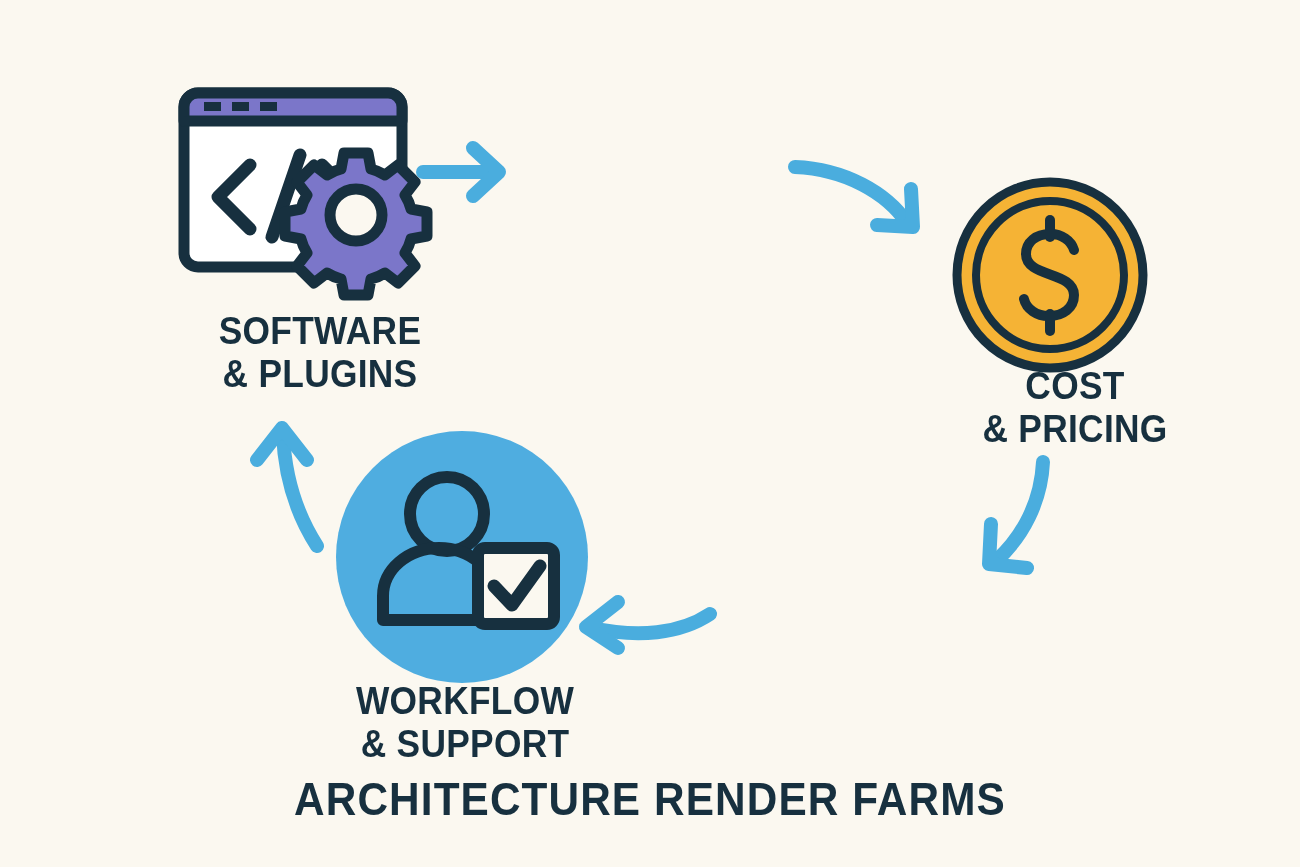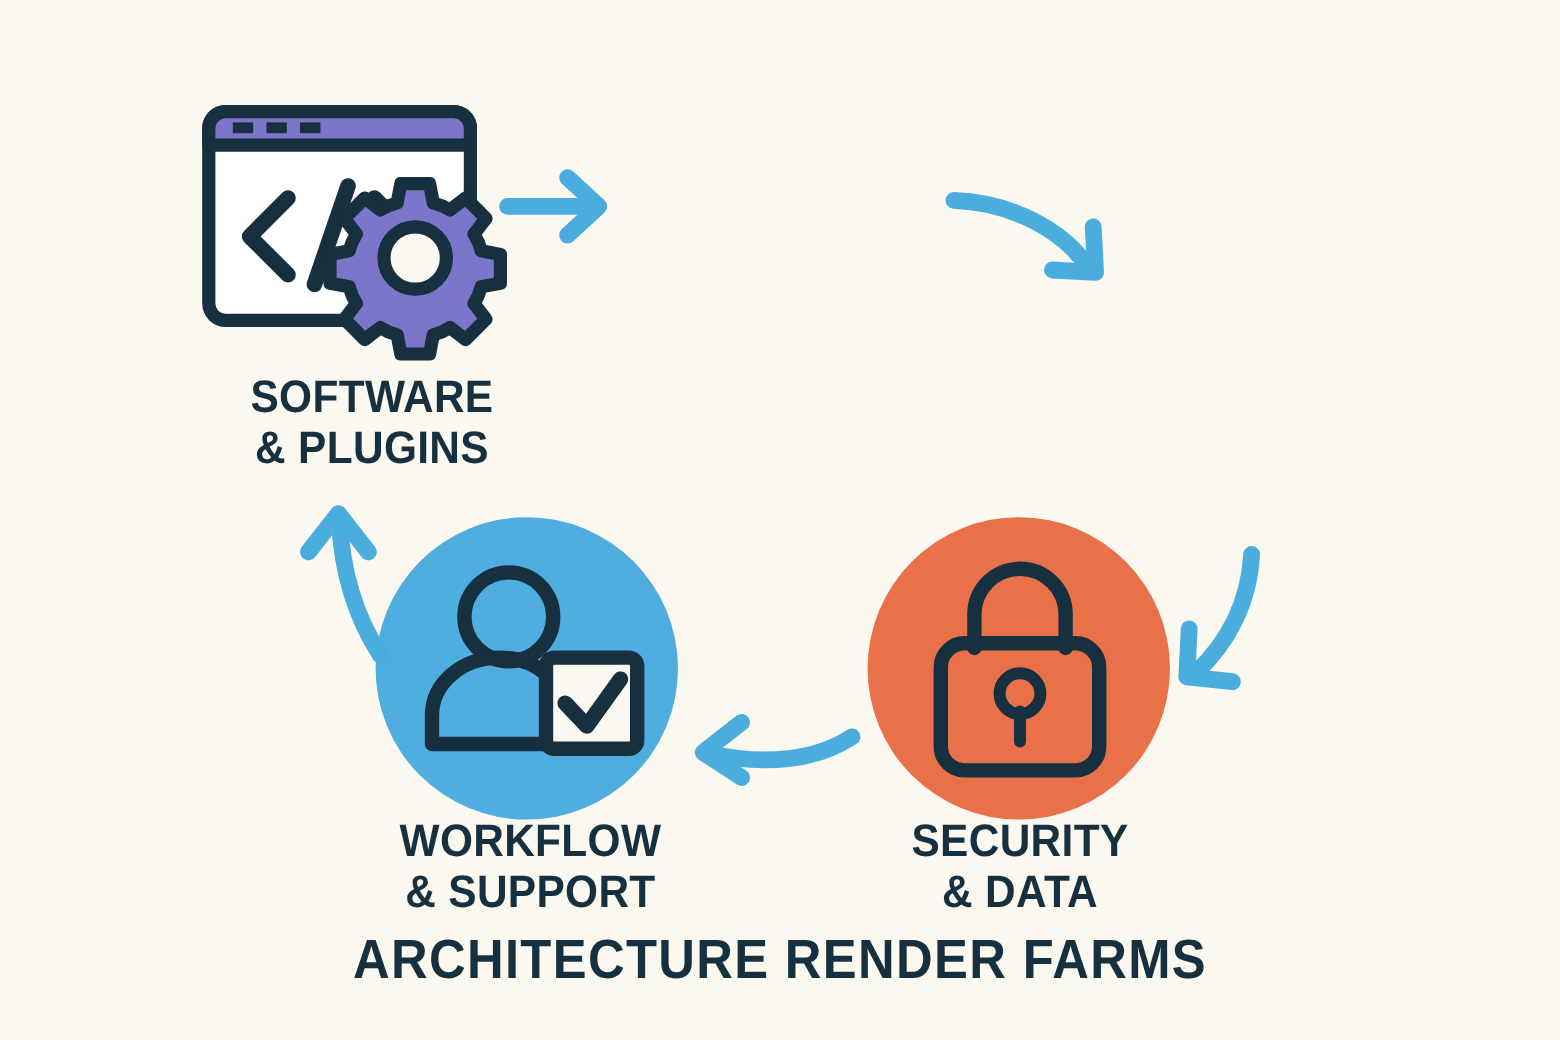--- a/index.html
+++ b/index.html
@@ -54,21 +54,21 @@
     letter-spacing: 1.2px;
     transform: scaleX(0.92);
     font-family: "Liberation Sans", sans-serif;
   }
 </style>
 </head>
 <body>
 
 <div id="canvas">
 
-  <div class="node" style="left:150px; top:55px; width:320px; height:340px;">
+  <div class="node" style="left:160px; top:55px; width:320px; height:340px;">
     <div class="icon-wrap" style="left:0; top:0; width:300px; height:250px;">
       <svg width="300" height="250" viewBox="0 0 300 250" xmlns="http://www.w3.org/2000/svg">
 
         <path d="M38 38 h190 a14 14 0 0 1 14 14 v160 h-204 a14 14 0 0 1 -14 -14 v-146 a14 14 0 0 1 14 -14 z" fill="#ffffff" stroke="#17303f" stroke-width="11" stroke-linejoin="round"></path>
 
         <path d="M24 66 v-14 a14 14 0 0 1 14 -14 h190 a14 14 0 0 1 14 14 v14 z" fill="#7b76c9" stroke="#17303f" stroke-width="11" stroke-linejoin="round"></path>
         <line x1="24" y1="66" x2="242" y2="66" stroke="#17303f" stroke-width="9"></line>
 
         <rect x="44" y="47" width="17" height="9" fill="#17303f"></rect>
         <rect x="72" y="47" width="17" height="9" fill="#17303f"></rect>
@@ -84,41 +84,39 @@
         </g>
       </svg>
     </div>
     <div class="label" style="left:-10px; top:255px; width:340px;">
       <span>SOFTWARE</span>
       <span class="l2">&amp; PLUGINS</span>
     </div>
   </div>
 
 
+  <div class="node" style="left:925px; top:175px; width:300px; height:300px;">
+    <div class="icon-wrap" style="left:25px; top:0; width:200px; height:200px;">
+      <svg width="200" height="200" viewBox="0 0 200 200" xmlns="http://www.w3.org/2000/svg">
+        <circle cx="100" cy="100" r="93" fill="#f5b335" stroke="#17303f" stroke-width="9"></circle>
+        <circle cx="100" cy="100" r="74" fill="none" stroke="#17303f" stroke-width="8"></circle>
 
-  <div class="node" style="left:700px; top:430px; width:300px; height:330px;">
-    <div class="icon-wrap" style="left:22px; top:0; width:255px; height:255px;">
-      <svg width="255" height="255" viewBox="0 0 255 255" xmlns="http://www.w3.org/2000/svg">
-        <circle cx="127" cy="127" r="126" fill="#e8714a"></circle>
-
-        <path d="M90 110 v-28 a38 38 0 0 1 76 0 v28" fill="none" stroke="#17303f" stroke-width="12" stroke-linecap="round"></path>
-
-        <rect x="62" y="106" width="132" height="106" rx="20" fill="none" stroke="#17303f" stroke-width="12"></rect>
-
-        <circle cx="128" cy="148" r="17" fill="none" stroke="#17303f" stroke-width="10"></circle>
-        <line x1="128" y1="163" x2="128" y2="188" stroke="#17303f" stroke-width="10" stroke-linecap="round"></line>
+        <path d="M124 75 a24 21 0 0 0 -24 -16 c-14 0 -24 8 -24 20 c0 24 48 17 48 41 c0 13 -11 21 -25 21 a25 21 0 0 1 -25 -17" fill="none" stroke="#17303f" stroke-width="10" stroke-linecap="round"></path>
+        <line x1="100" y1="45" x2="100" y2="62" stroke="#17303f" stroke-width="10" stroke-linecap="round"></line>
+        <line x1="100" y1="139" x2="100" y2="156" stroke="#17303f" stroke-width="10" stroke-linecap="round"></line>
       </svg>
     </div>
-    <div class="label" style="left:0px; top:250px; width:300px;">
-      <span>SECURITY</span>
-      <span class="l2">&amp; DATA</span>
+    <div class="label" style="left:-20px; top:190px; width:340px;">
+      <span>COST</span>
+      <span class="l2">&amp; PRICING</span>
     </div>
   </div>
 
-  <div class="node" style="left:287px; top:430px; width:310px; height:330px;">
+
+  <div class="node" style="left:310px; top:430px; width:310px; height:330px;">
     <div class="icon-wrap" style="left:25px; top:0; width:255px; height:255px;">
       <svg width="255" height="255" viewBox="0 0 255 255" xmlns="http://www.w3.org/2000/svg">
         <circle cx="127" cy="127" r="126" fill="#4fade0"></circle>
 
         <circle cx="112" cy="84" r="37" fill="none" stroke="#17303f" stroke-width="12"></circle>
 
         <path d="M48 190 v-24 a56 48 0 0 1 112 0 v24 z" fill="none" stroke="#17303f" stroke-width="12" stroke-linejoin="round"></path>
 
         <rect x="143" y="118" width="76" height="76" rx="7" fill="#fbf8f0" stroke="#17303f" stroke-width="12"></rect>
         <polyline points="159,156 177,175 205,136" fill="none" stroke="#17303f" stroke-width="13" stroke-linecap="round" stroke-linejoin="round"></polyline>

